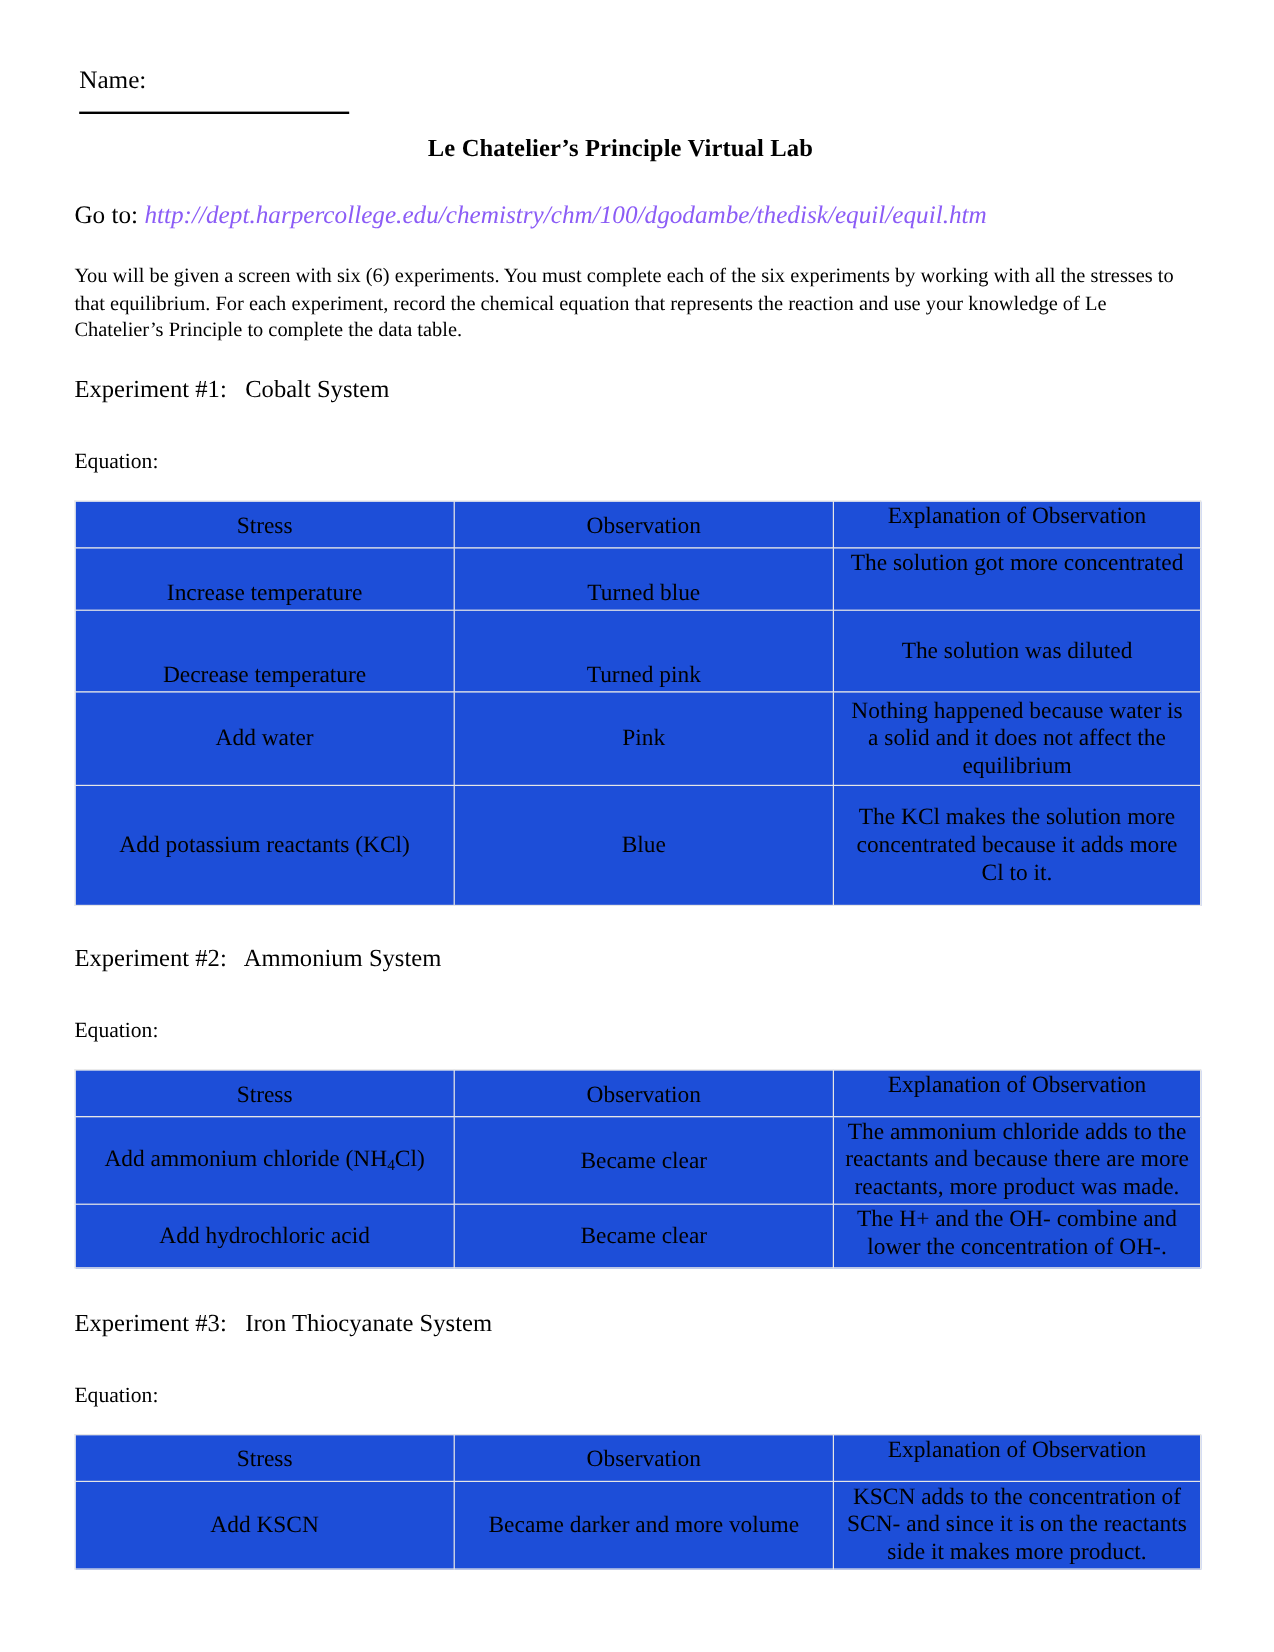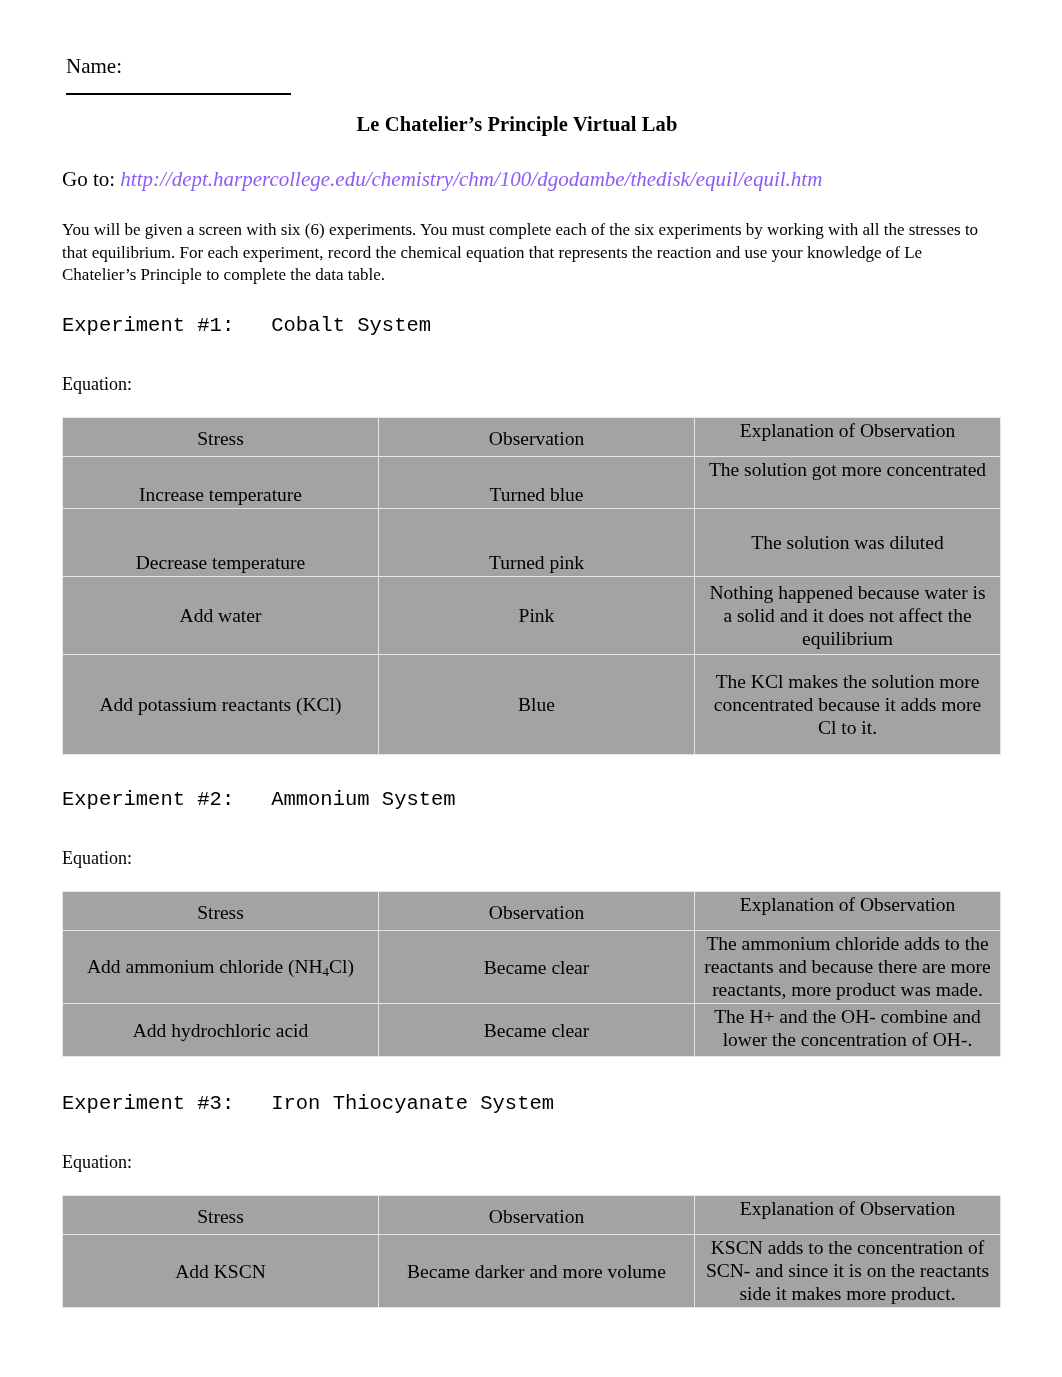--- a/index.html
+++ b/index.html
@@ -70,21 +70,20 @@
     font-size: 17px;
     line-height: 1.32;
     margin-top: 27px;
     text-align: left;
   }
 
   .exp-head {
     font-size: 20.5px;
     margin-top: 28px;
     white-space: pre;
-    font-family: Liberation Mono, monospace;
   }
   .eq-line {
     font-size: 18px;
     margin-top: 37px;
     font-family: Liberation Serif, serif;
   }
 
   
   table.lab {
     border-collapse: collapse;
@@ -97,21 +96,21 @@
   table.lab col.c2 { width: 316px; }
   table.lab col.c3 { width: 306px; }
 
   table.lab td, table.lab th {
     border: 1px solid #e6e6e6;
     padding: 2px 8px;
     font-weight: normal;
     text-align: center;
     vertical-align: bottom;
     line-height: 1.18;
-    background: #a3a3a3;
+    background: #1d4ed8;
   }
   table.lab th {
     vertical-align: middle;
     padding-top: 5px;
     padding-bottom: 3px;
   }
   table.lab td.expl, table.lab th.expl {
     vertical-align: top;
     padding-top: 1px;
   }

